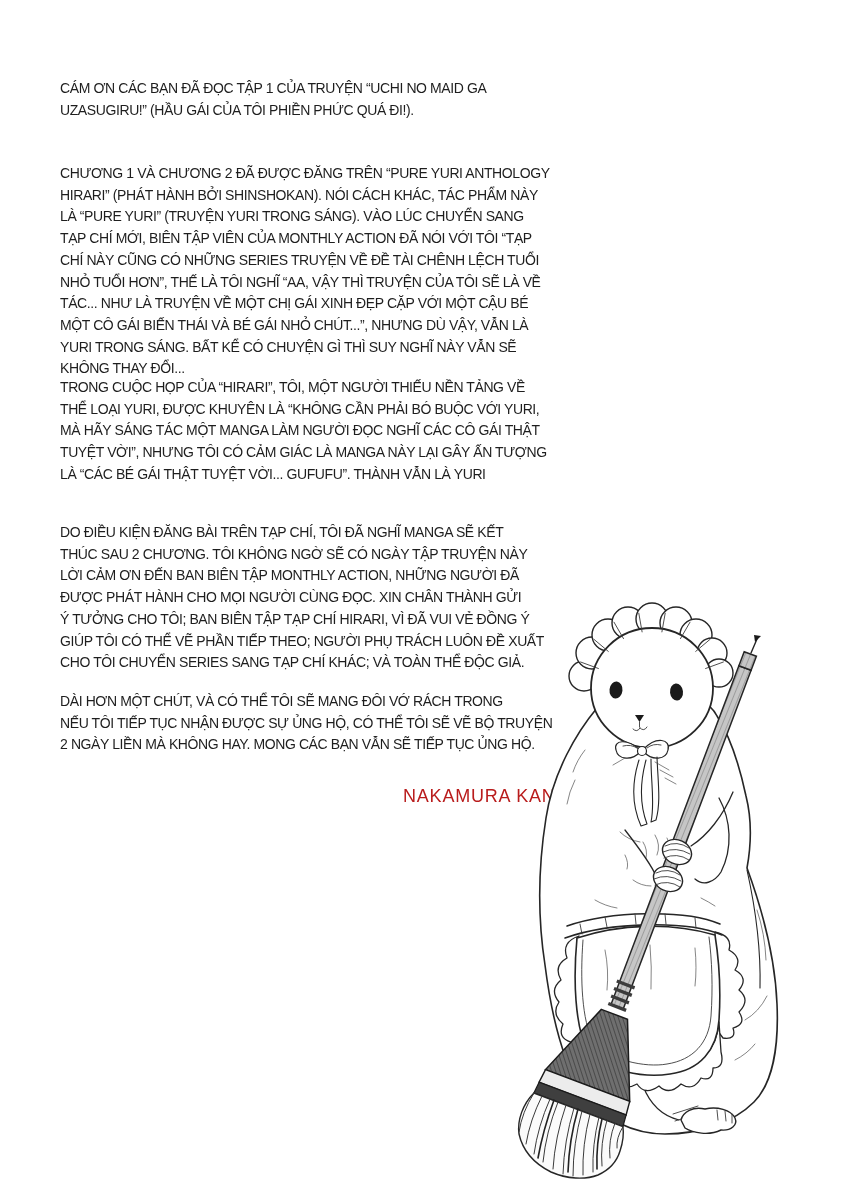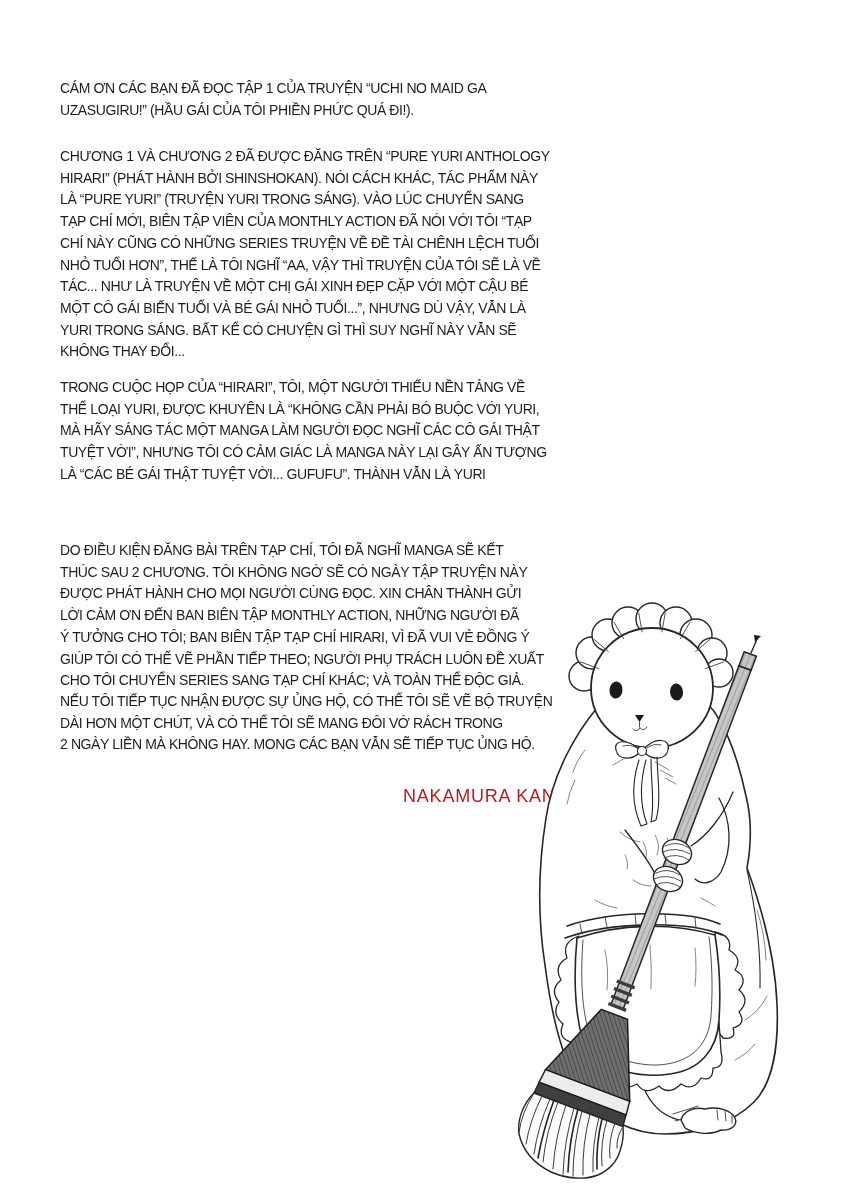--- a/index.html
+++ b/index.html
@@ -29,54 +29,54 @@
 </head>
 <body>
 
 <div class="page">
 
   <div class="para" style="top:78px">
     <div class="line">CÁM ƠN CÁC BẠN ĐÃ ĐỌC TẬP 1 CỦA TRUYỆN “UCHI NO MAID GA</div>
     <div class="line">UZASUGIRU!” (HẦU GÁI CỦA TÔI PHIỀN PHỨC QUÁ ĐI!).</div>
   </div>
 
-  <div class="para" style="top:146px">
+  <div class="para" style="top:163px">
     <div class="line">CHƯƠNG 1 VÀ CHƯƠNG 2 ĐÃ ĐƯỢC ĐĂNG TRÊN “PURE YURI ANTHOLOGY</div>
     <div class="line">HIRARI” (PHÁT HÀNH BỞI SHINSHOKAN). NÓI CÁCH KHÁC, TÁC PHẨM NÀY</div>
     <div class="line">LÀ “PURE YURI” (TRUYỆN YURI TRONG SÁNG). VÀO LÚC CHUYỂN SANG</div>
     <div class="line">TẠP CHÍ MỚI, BIÊN TẬP VIÊN CỦA MONTHLY ACTION ĐÃ NÓI VỚI TÔI “TẠP</div>
     <div class="line">CHÍ NÀY CŨNG CÓ NHỮNG SERIES TRUYỆN VỀ ĐỀ TÀI CHÊNH LỆCH TUỔI</div>
     <div class="line">NHỎ TUỔI HƠN”, THẾ LÀ TÔI NGHĨ “AA, VẬY THÌ TRUYỆN CỦA TÔI SẼ LÀ VỀ</div>
     <div class="line">TÁC... NHƯ LÀ TRUYỆN VỀ MỘT CHỊ GÁI XINH ĐẸP CẶP VỚI MỘT CẬU BÉ</div>
-    <div class="line">MỘT CÔ GÁI BIẾN TUỔI VÀ BÉ GÁI NHỎ TUỔI...”, NHƯNG DÙ VẬY, VẪN LÀ</div>
+    <div class="line">MỘT CÔ GÁI BIẾN THÁI VÀ BÉ GÁI NHỎ CHÚT...”, NHƯNG DÙ VẬY, VẪN LÀ</div>
     <div class="line">YURI TRONG SÁNG. BẤT KỂ CÓ CHUYỆN GÌ THÌ SUY NGHĨ NÀY VẪN SẼ</div>
     <div class="line">KHÔNG THAY ĐỔI...</div>
   </div>
 
   <div class="para" style="top:377px">
     <div class="line">TRONG CUỘC HỌP CỦA “HIRARI”, TÔI, MỘT NGƯỜI THIẾU NỀN TẢNG VỀ</div>
     <div class="line">THỂ LOẠI YURI, ĐƯỢC KHUYÊN LÀ “KHÔNG CẦN PHẢI BÓ BUỘC VỚI YURI,</div>
     <div class="line">MÀ HÃY SÁNG TÁC MỘT MANGA LÀM NGƯỜI ĐỌC NGHĨ CÁC CÔ GÁI THẬT</div>
     <div class="line">TUYỆT VỜI”, NHƯNG TÔI CÓ CẢM GIÁC LÀ MANGA NÀY LẠI GÂY ẤN TƯỢNG</div>
     <div class="line">LÀ “CÁC BÉ GÁI THẬT TUYỆT VỜI... GUFUFU”. THÀNH VẪN LÀ YURI</div>
   </div>
 
-  <div class="para" style="top:540px">
+  <div class="para" style="top:522px">
     <div class="line">DO ĐIỀU KIỆN ĐĂNG BÀI TRÊN TẠP CHÍ, TÔI ĐÃ NGHĨ MANGA SẼ KẾT</div>
     <div class="line">THÚC SAU 2 CHƯƠNG. TÔI KHÔNG NGỜ SẼ CÓ NGÀY TẬP TRUYỆN NÀY</div>
+    <div class="line">LỜI CẢM ƠN ĐẾN BAN BIÊN TẬP MONTHLY ACTION, NHỮNG NGƯỜI ĐÃ</div>
     <div class="line">ĐƯỢC PHÁT HÀNH CHO MỌI NGƯỜI CÙNG ĐỌC. XIN CHÂN THÀNH GỬI</div>
-    <div class="line">LỜI CẢM ƠN ĐẾN BAN BIÊN TẬP MONTHLY ACTION, NHỮNG NGƯỜI ĐÃ</div>
     <div class="line">Ý TƯỞNG CHO TÔI; BAN BIÊN TẬP TẠP CHÍ HIRARI, VÌ ĐÃ VUI VẺ ĐỒNG Ý</div>
     <div class="line">GIÚP TÔI CÓ THỂ VẼ PHẦN TIẾP THEO; NGƯỜI PHỤ TRÁCH LUÔN ĐỀ XUẤT</div>
     <div class="line">CHO TÔI CHUYỂN SERIES SANG TẠP CHÍ KHÁC; VÀ TOÀN THỂ ĐỘC GIẢ.</div>
   </div>
 
   <div class="para" style="top:691px">
+    <div class="line">DÀI HƠN MỘT CHÚT, VÀ CÓ THỂ TÔI SẼ MANG ĐÔI VỚ RÁCH TRONG</div>
     <div class="line">NẾU TÔI TIẾP TỤC NHẬN ĐƯỢC SỰ ỦNG HỘ, CÓ THỂ TÔI SẼ VẼ BỘ TRUYỆN</div>
-    <div class="line">DÀI HƠN MỘT CHÚT, VÀ CÓ THỂ TÔI SẼ MANG ĐÔI VỚ RÁCH TRONG</div>
     <div class="line">2 NGÀY LIỀN MÀ KHÔNG HAY. MONG CÁC BẠN VẪN SẼ TIẾP TỤC ỦNG HỘ.</div>
   </div>
 
   <div class="signature">NAKAMURA KANKO</div>
 
   <svg class="illustration" width="339" height="620" viewBox="0 0 339 620" xmlns="http://www.w3.org/2000/svg">
     <defs>
       <pattern id="hatch" width="5" height="5" patternUnits="userSpaceOnUse" patternTransform="rotate(22)">
         <rect width="5" height="5" fill="#c6c6c6"></rect>
         <line x1="0" y1="0" x2="0" y2="5" stroke="#8f8f8f" stroke-width="1.5"></line>

